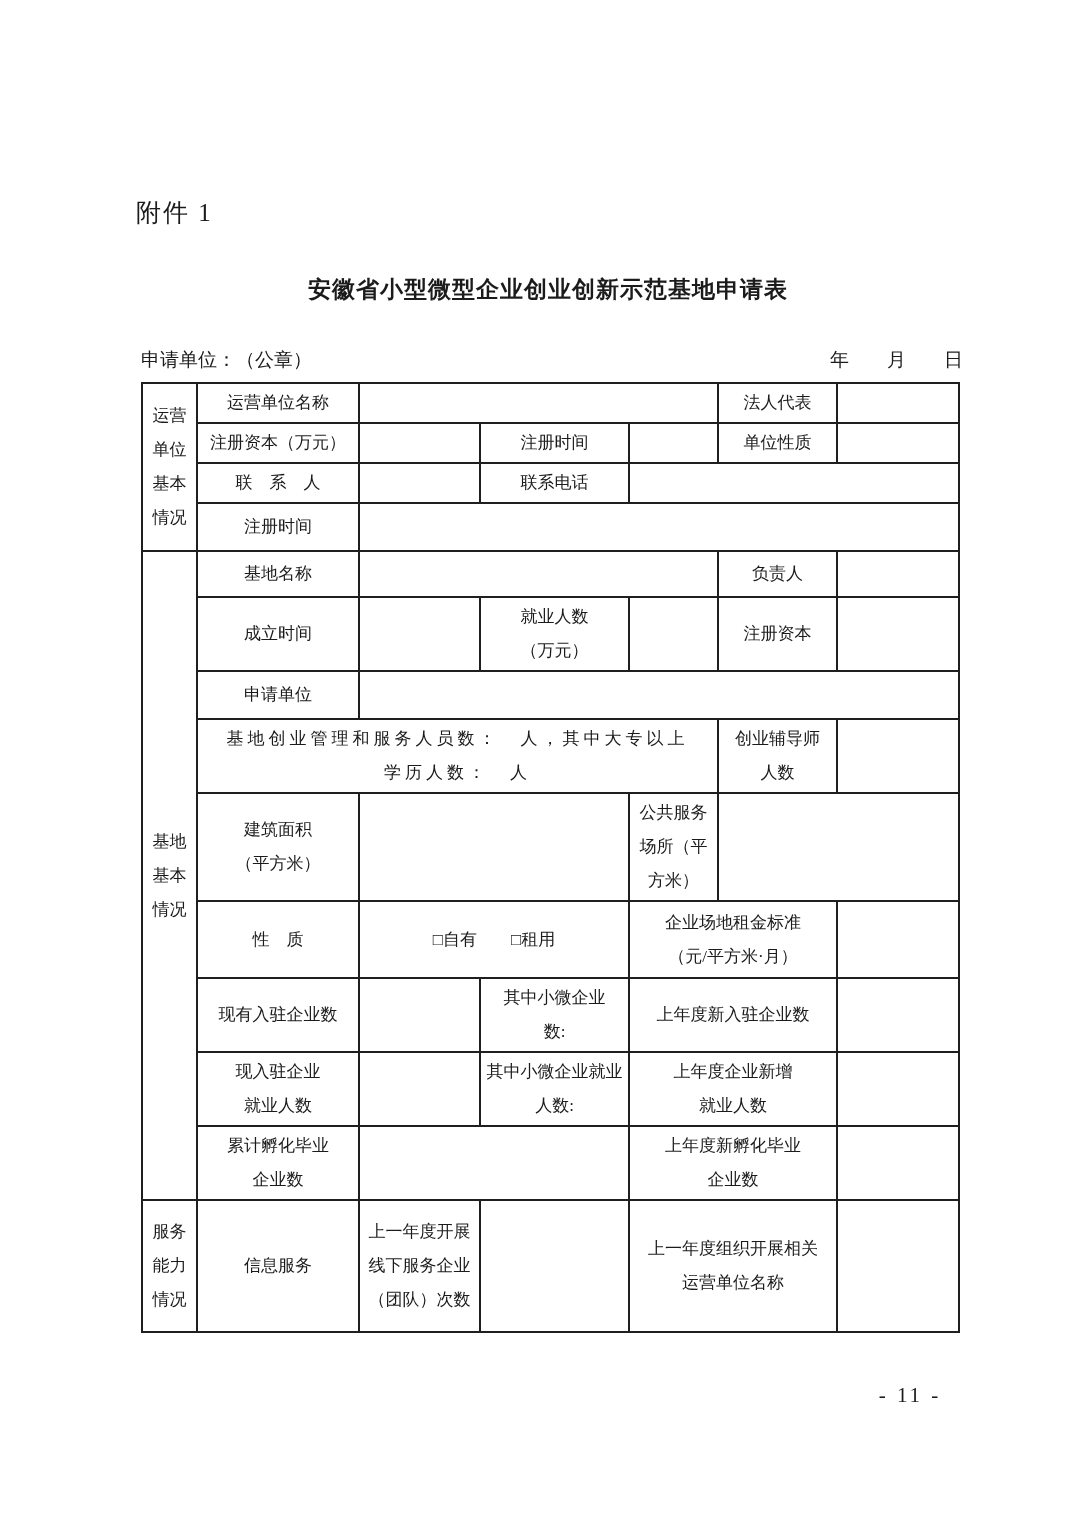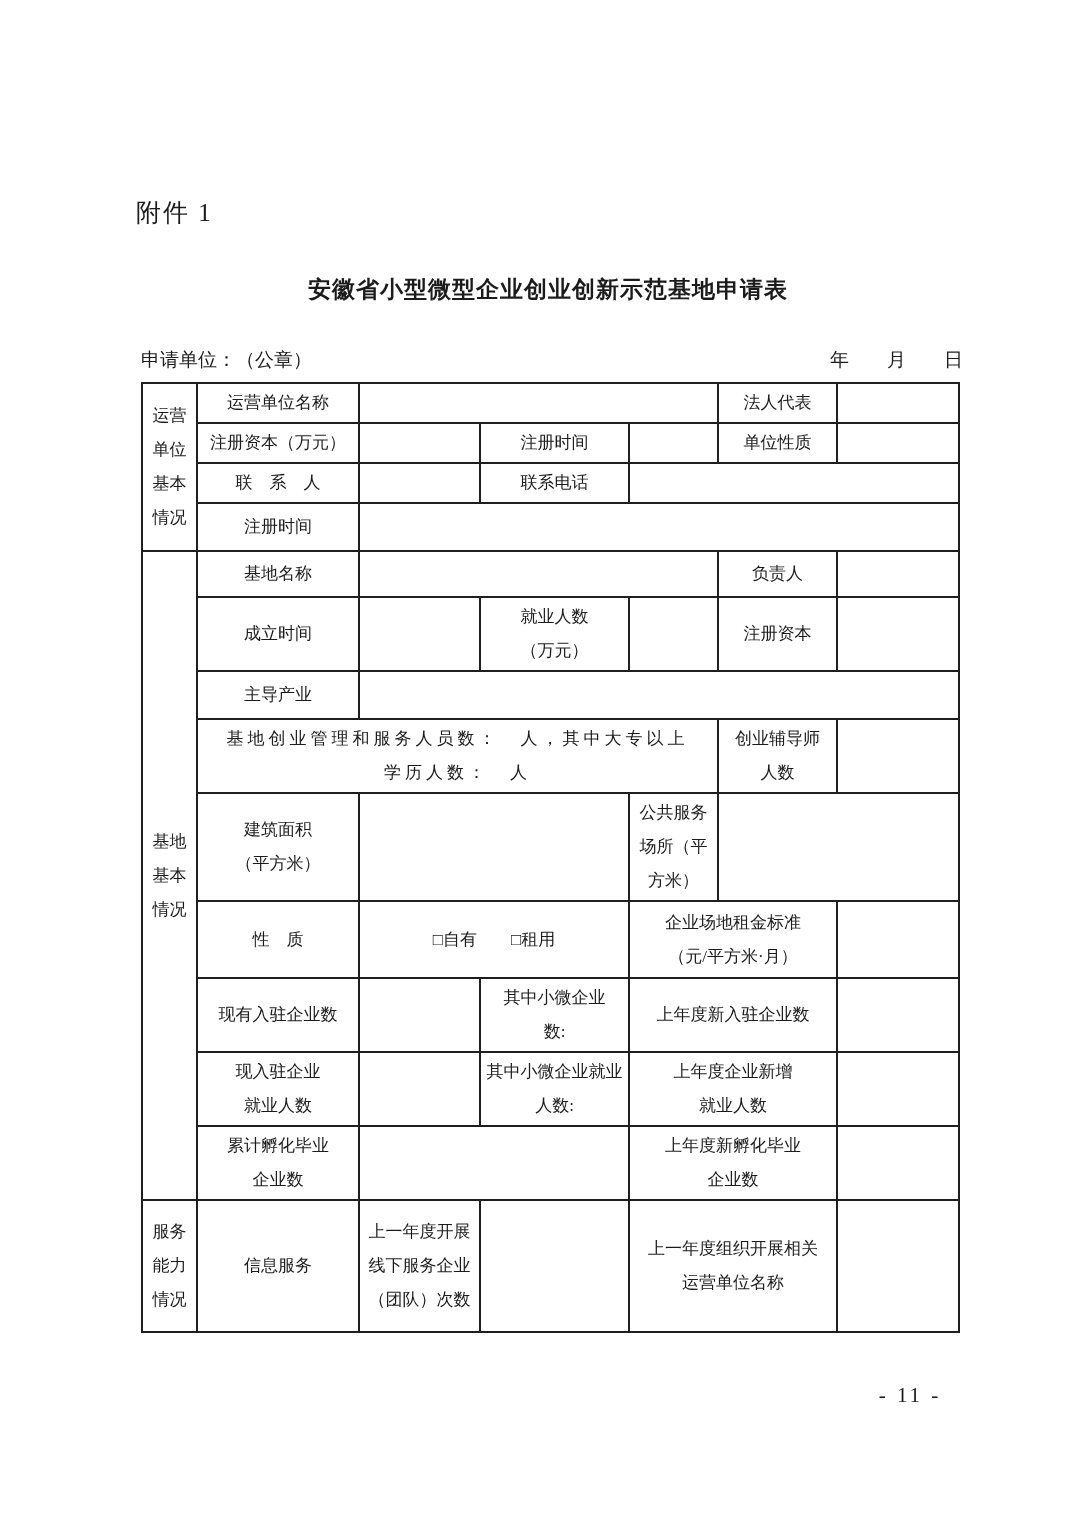--- a/index.html
+++ b/index.html
@@ -126,21 +126,21 @@
     <tr style="height:66px">
       <td>成立时间</td>
       <td class="blank"></td>
       <td>就业人数
 （万元）</td>
       <td class="blank"></td>
       <td>注册资本</td>
       <td class="blank"></td>
     </tr>
     <tr style="height:48px">
-      <td>主导产业</td>
+      <td>申请单位</td>
       <td colspan="5" class="blank"></td>
     </tr>
     <tr style="height:72px">
       <td colspan="4" class="staff-cell">基地创业管理和服务人员数：　人，其中大专以上
 学历人数：　人</td>
       <td>创业辅导师
 人数</td>
       <td class="blank"></td>
     </tr>
     <tr style="height:105px">

